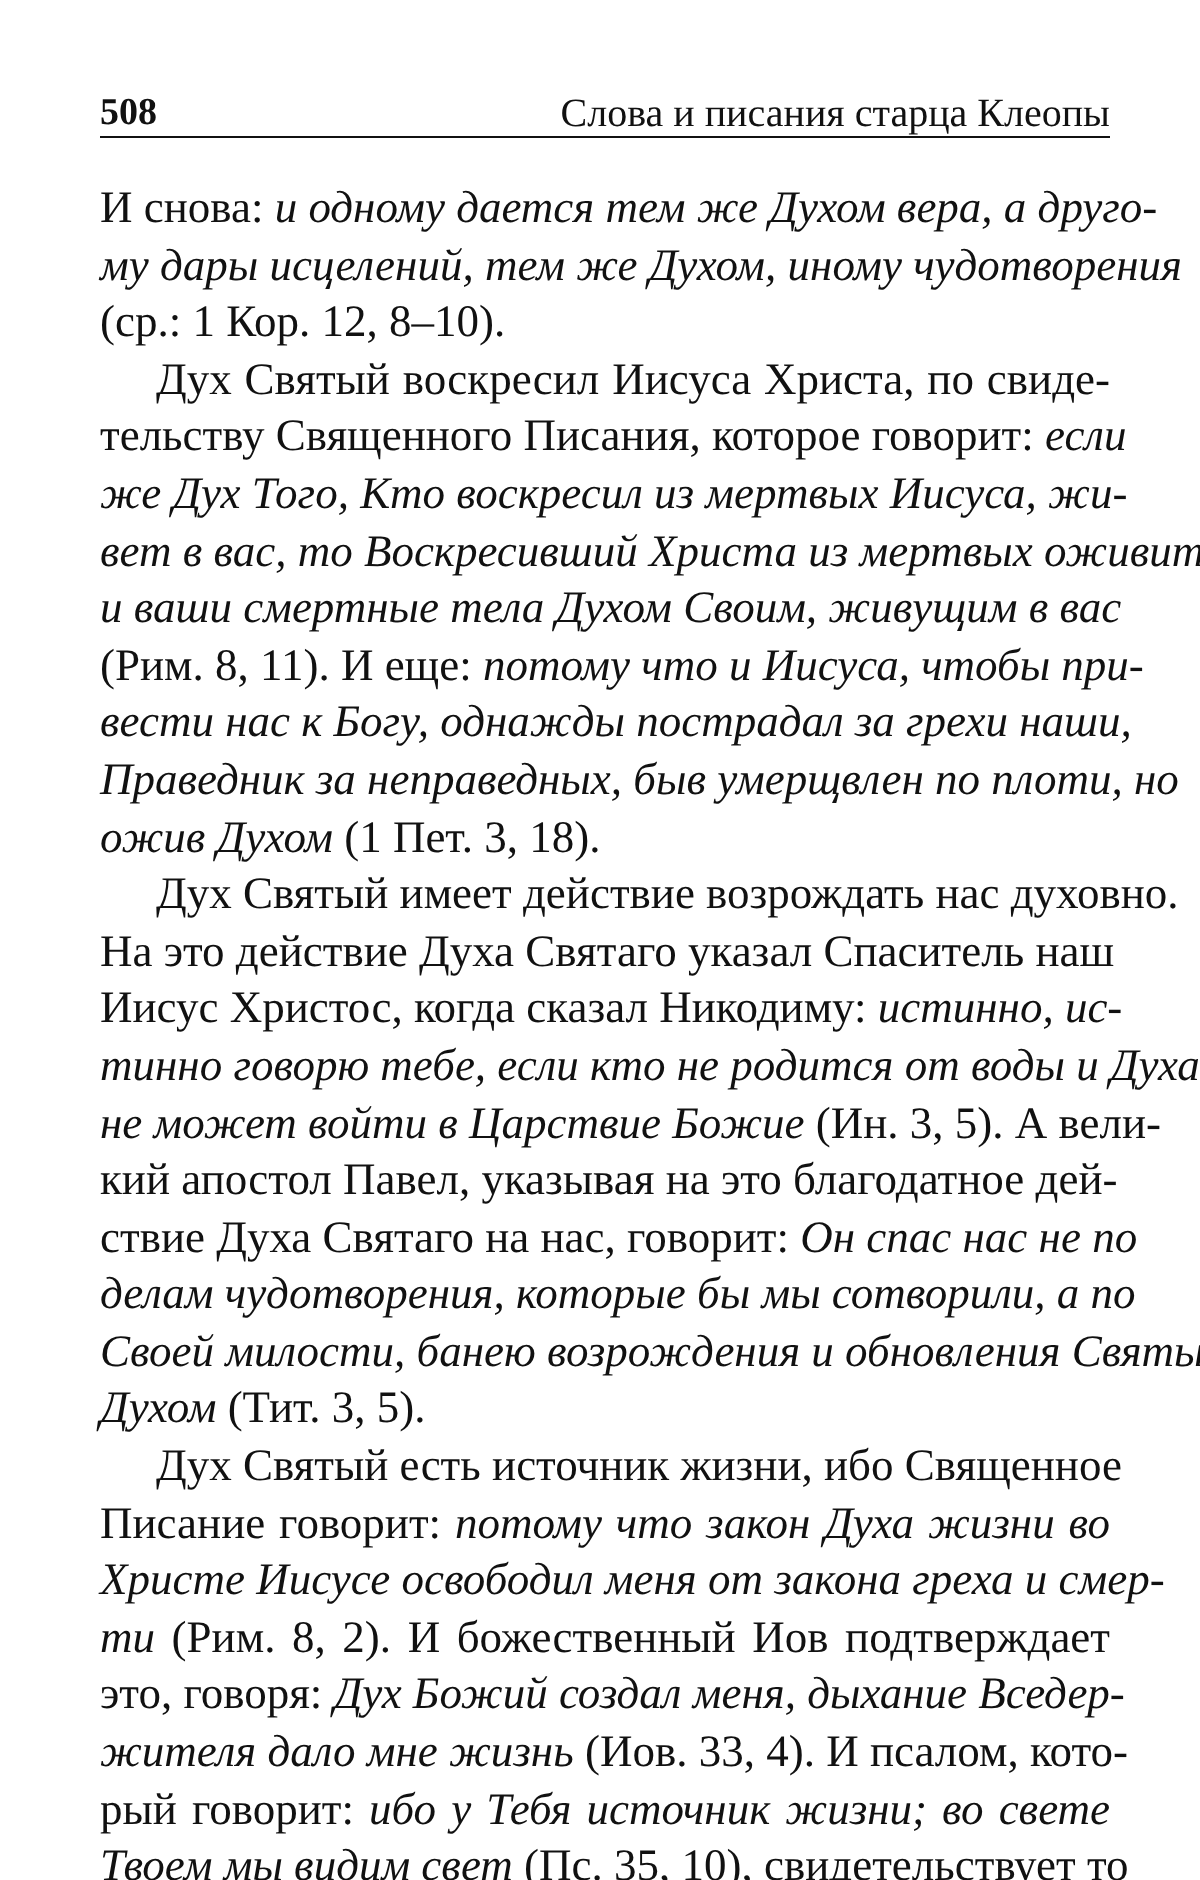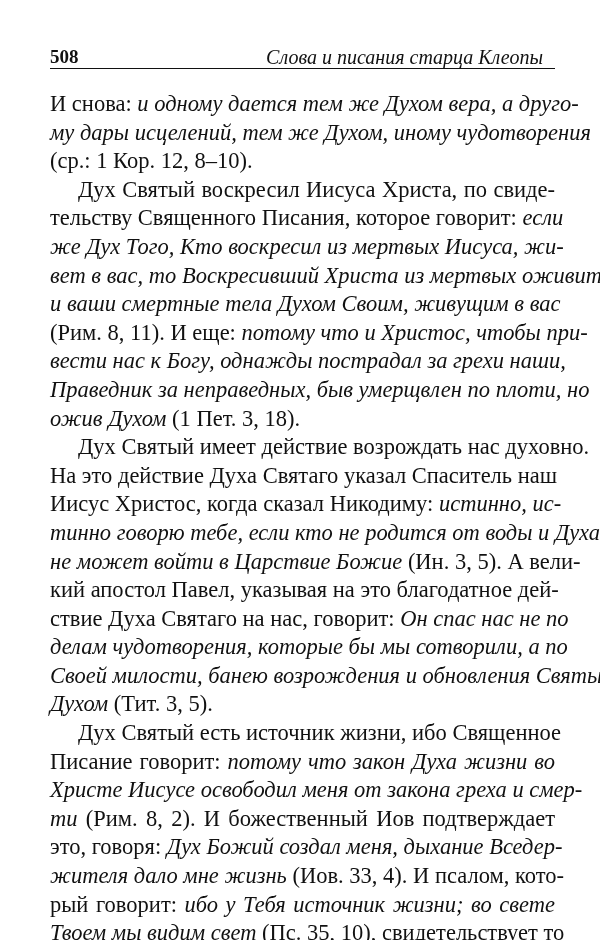--- a/index.html
+++ b/index.html
@@ -1,19 +1,19 @@
 <!DOCTYPE html>
 <html><head>
 <meta charset="utf-8">
 <style>
   html, body { margin:0; padding:0; background:#ffffff; }
   body { width:600px; height:940px; position:relative; overflow:hidden; color:#111; font-family:"Liberation Serif", serif; }
   .header { position:absolute; left:50px; top:46px; width:505px; height:22px; border-bottom:1.5px solid #111; }
   .page-num { position:absolute; left:0; top:0; font-size:19px;font-weight:bold; }
-  .running-title { position:absolute; right:12px; top:0; font-size:20px; font-style:italic; }
+  .running-title { position:absolute; right:0; top:0; font-size:20px; }
   .body { position:absolute; left:50px; top:90px; width:505px; font-size:22.5px; line-height:28.6px; }
   .line { display:block; white-space:nowrap; text-align:justify; text-align-last:justify; height:28.6px; }
   .line.last { text-align-last:left; }
   .indent { padding-left:28px; }
   i { font-style:italic; }
 </style>
 </head>
 <body>
 
 <div class="header">
@@ -23,21 +23,21 @@
 
 <div class="body" id="body">
     <div class="line"><span>И снова: </span><i>и одному дается тем же Духом вера, а друго-</i></div>
     <div class="line"><i>му дары исцелений, тем же Духом, иному чудотворения</i></div>
     <div class="line last"><span>(ср.: 1 Кор. 12, 8–10).</span></div>
     <div class="line indent"><span>Дух Святый воскресил Иисуса Христа, по свиде-</span></div>
     <div class="line"><span>тельству Священного Писания, которое говорит: </span><i>если</i></div>
     <div class="line"><i>же Дух Того, Кто воскресил из мертвых Иисуса, жи-</i></div>
     <div class="line"><i>вет в вас, то Воскресивший Христа из мертвых оживит</i></div>
     <div class="line"><i>и ваши смертные тела Духом Своим, живущим в вас</i></div>
-    <div class="line"><span>(Рим. 8, 11). И еще: </span><i>потому что и Христос, чтобы при-</i></div>
+    <div class="line"><span>(Рим. 8, 11). И еще: </span><i>потому что и Иисуса, чтобы при-</i></div>
     <div class="line"><i>вести нас к Богу, однажды пострадал за грехи наши,</i></div>
     <div class="line"><i>Праведник за неправедных, быв умерщвлен по плоти, но</i></div>
     <div class="line last"><i>ожив Духом</i><span> (1 Пет. 3, 18).</span></div>
     <div class="line indent"><span>Дух Святый имеет действие возрождать нас духовно.</span></div>
     <div class="line"><span>На это действие Духа Святаго указал Спаситель наш</span></div>
     <div class="line"><span>Иисус Христос, когда сказал Никодиму: </span><i>истинно, ис-</i></div>
     <div class="line"><i>тинно говорю тебе, если кто не родится от воды и Духа,</i></div>
     <div class="line"><i>не может войти в Царствие Божие</i><span> (Ин. 3, 5). А вели-</span></div>
     <div class="line"><span>кий апостол Павел, указывая на это благодатное дей-</span></div>
     <div class="line"><span>ствие Духа Святаго на нас, говорит: </span><i>Он спас нас не по</i></div>

